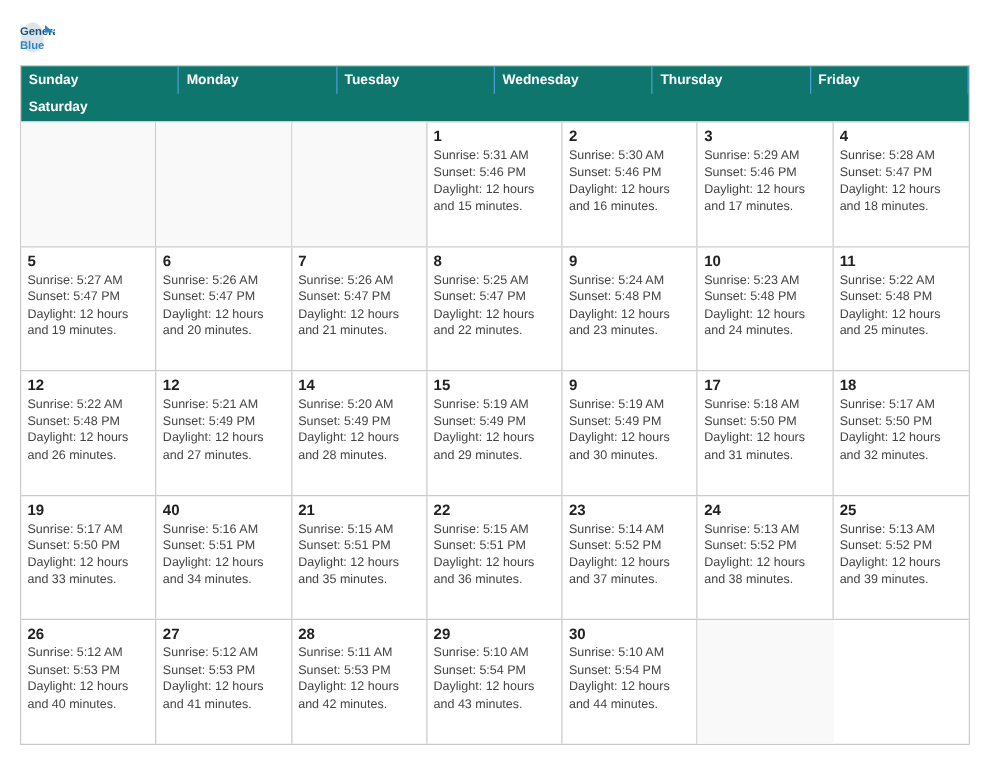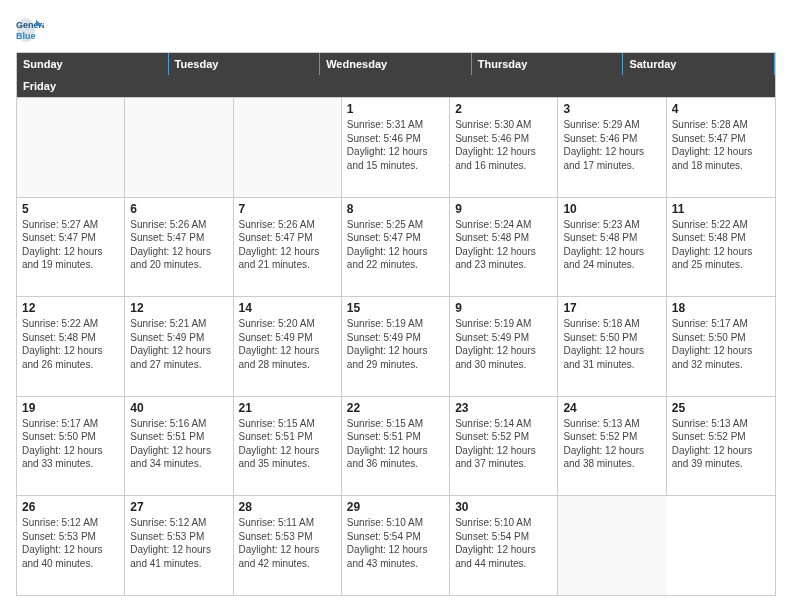--- a/index.html
+++ b/index.html
@@ -41,22 +41,22 @@
       color: #555;
     }
     .calendar {
       flex: 1;
       display: flex;
       flex-direction: column;
       border: 1px solid #ccc;
     }
     .cal-header {
       display: grid;
-      grid-template-columns: repeat(5, 1fr);
-      background: #404040;
+      grid-template-columns: repeat(6, 1fr);
+      background: #0f766e;
     }
     .cal-header-cell {
       color: #fff;
       font-size: 11px;
       font-weight: bold;
       padding: 5px 6px;
       text-align: left;
       border-right: 1px solid #4a9fd4;
     }
     .cal-header-cell:last-child { border-right: none; }
@@ -113,25 +113,26 @@
   </div>
 </div>
     <div class="title-block">
       <div class="month-title"></div>
       <div class="subtitle"></div>
     </div>
   </div>
   <div class="calendar">
     <div class="cal-header" id="cal-header-row">
         <div class="cal-header-cell">Sunday</div>
+        <div class="cal-header-cell">Monday</div>
         <div class="cal-header-cell">Tuesday</div>
         <div class="cal-header-cell">Wednesday</div>
         <div class="cal-header-cell">Thursday</div>
+        <div class="cal-header-cell">Friday</div>
         <div class="cal-header-cell">Saturday</div>
-        <div class="cal-header-cell">Friday</div>
       </div>
     <div class="cal-body" id="cal-body">
         <div class="cal-row">
           <div class="cal-cell empty"></div>
           <div class="cal-cell empty"></div>
           <div class="cal-cell empty"></div>
           <div class="cal-cell">
             <div class="day-num">1</div>
             <div class="day-info">Sunrise: 5:31 AM<br>Sunset: 5:46 PM<br>Daylight: 12 hours and 15 minutes.</div>
           </div>

